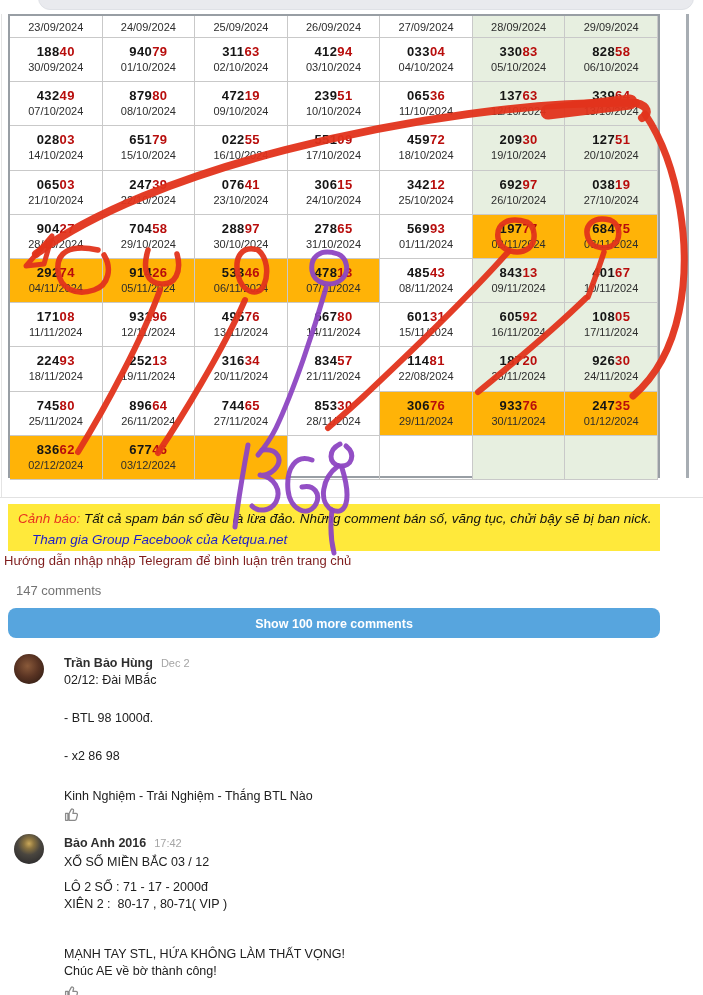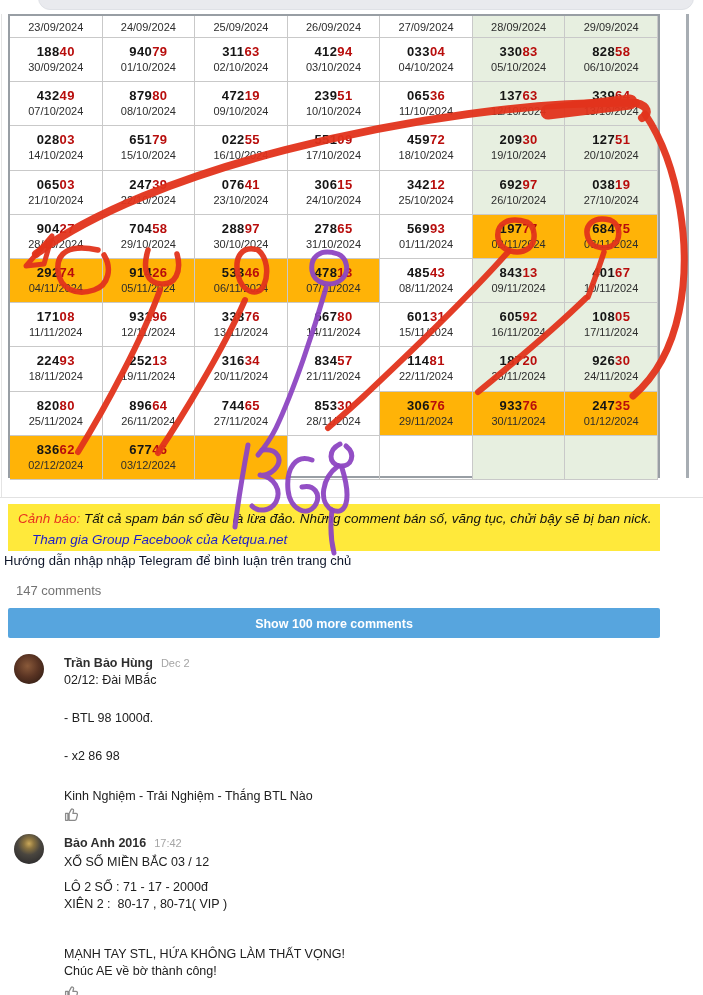--- a/index.html
+++ b/index.html
@@ -30,25 +30,25 @@
   .vline.l{left:1px;top:14px;height:483px;}
   .vline.r{left:686px;top:14px;height:464px;width:3px;background:#a7adb3;}
   .hline{position:absolute;left:0;top:497px;width:703px;height:1px;background:#e2e2e2;}
 
   
   .warn{position:absolute;left:8px;top:504px;width:652px;height:47px;box-sizing:border-box;
     background:var(--warnbg);padding:4px 8px 0 10px;font-style:italic;font-size:13.5px;
     line-height:21px;color:#101010;}
   .warn .pref{color:var(--warnpref);}
   .warn .fb{display:block;padding-left:14px;font-weight:normal;color:#1d1dc9;}
-  .tg{position:absolute;left:4px;top:553px;font-size:13px;color:#0f172a;cursor:pointer;}
+  .tg{position:absolute;left:4px;top:553px;font-size:13px;color:#7f1d1d;cursor:pointer;}
   .ccount{position:absolute;left:16px;top:583px;font-size:13px;color:#737373;text-align:center;}
 
   .morebtn{position:absolute;left:8px;top:608px;width:652px;height:30px;border:none;
-    border-radius:2px;background:var(--btn);color:#fff;font-weight:bold;font-size:12.5px;
+    border-radius:8px;background:var(--btn);color:#fff;font-weight:bold;font-size:12.5px;
     text-align:center;line-height:30px;cursor:pointer;}
 
   
   .cmt{position:absolute;left:14px;width:650px;}
   .cmt .av{position:absolute;left:0;width:30px;height:30px;border-radius:50%;}
   .av1{background:radial-gradient(circle at 45% 40%,#8a5a3a 0%,#5a3423 45%,#241610 100%);}
   .av2{background:radial-gradient(circle at 50% 32%,#caa85a 0%,#8a7340 20%,#4a463f 45%,#222226 100%);}
   .cmt .nm{position:absolute;left:50px;font-size:12.5px;font-weight:bold;color:#2f2f2f;}
   .cmt .tm{font-weight:normal;font-size:11px;color:#a5a5a5;margin-left:8px;}
   .cmt p{position:absolute;left:50px;margin:0;font-size:12.5px;color:#202020;line-height:17px;white-space:pre;}
@@ -259,21 +259,21 @@
       </div>
       <div class="cell ">
         <div class="num"><span class="nb">171</span><span class="nr">08</span></div>
         <div class="dt">11/11/2024</div>
       </div>
       <div class="cell ">
         <div class="num"><span class="nb">931</span><span class="nr">96</span></div>
         <div class="dt">12/11/2024</div>
       </div>
       <div class="cell ">
-        <div class="num"><span class="nb">338</span><span class="nr">76</span></div>
+        <div class="num"><span class="nb">495</span><span class="nr">76</span></div>
         <div class="dt">13/11/2024</div>
       </div>
       <div class="cell ">
         <div class="num"><span class="nb">667</span><span class="nr">80</span></div>
         <div class="dt">14/11/2024</div>
       </div>
       <div class="cell ">
         <div class="num"><span class="nb">601</span><span class="nr">31</span></div>
         <div class="dt">15/11/2024</div>
       </div>
@@ -296,32 +296,32 @@
       <div class="cell ">
         <div class="num"><span class="nb">316</span><span class="nr">34</span></div>
         <div class="dt">20/11/2024</div>
       </div>
       <div class="cell ">
         <div class="num"><span class="nb">834</span><span class="nr">57</span></div>
         <div class="dt">21/11/2024</div>
       </div>
       <div class="cell ">
         <div class="num"><span class="nb">114</span><span class="nr">81</span></div>
-        <div class="dt">22/11/2024</div>
+        <div class="dt">22/08/2024</div>
       </div>
       <div class="cell g">
         <div class="num"><span class="nb">187</span><span class="nr">20</span></div>
         <div class="dt">23/11/2024</div>
       </div>
       <div class="cell g">
         <div class="num"><span class="nb">926</span><span class="nr">30</span></div>
         <div class="dt">24/11/2024</div>
       </div>
       <div class="cell ">
-        <div class="num"><span class="nb">820</span><span class="nr">80</span></div>
+        <div class="num"><span class="nb">745</span><span class="nr">80</span></div>
         <div class="dt">25/11/2024</div>
       </div>
       <div class="cell ">
         <div class="num"><span class="nb">896</span><span class="nr">64</span></div>
         <div class="dt">26/11/2024</div>
       </div>
       <div class="cell ">
         <div class="num"><span class="nb">744</span><span class="nr">65</span></div>
         <div class="dt">27/11/2024</div>
       </div>

